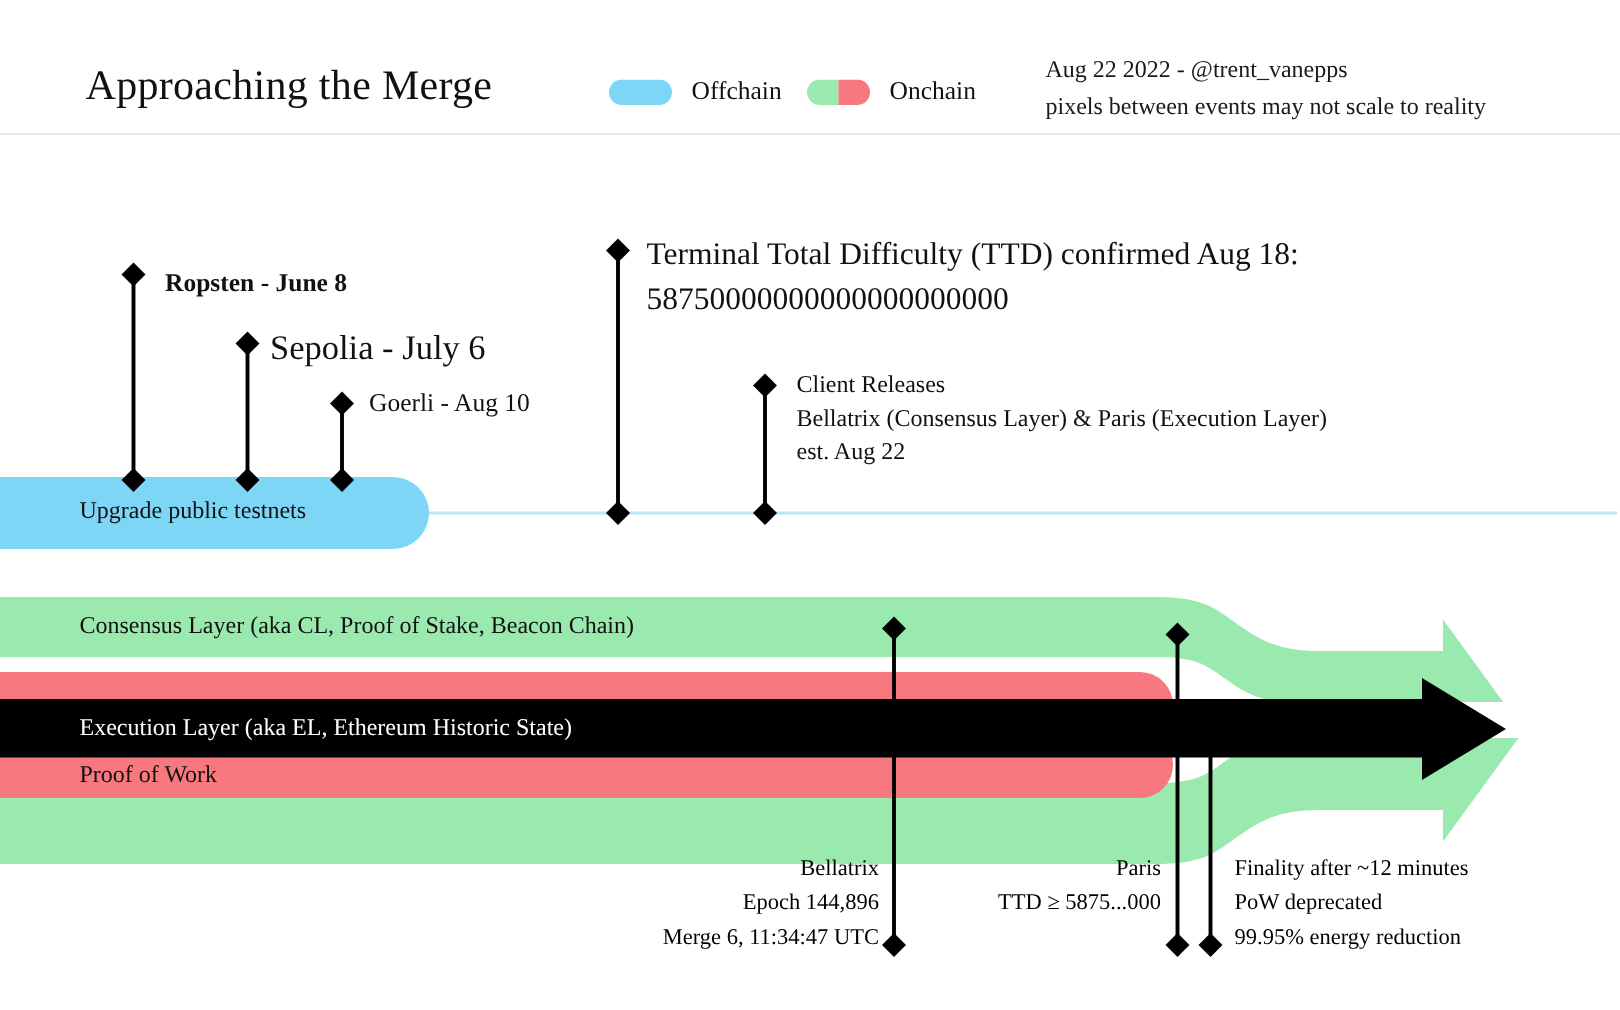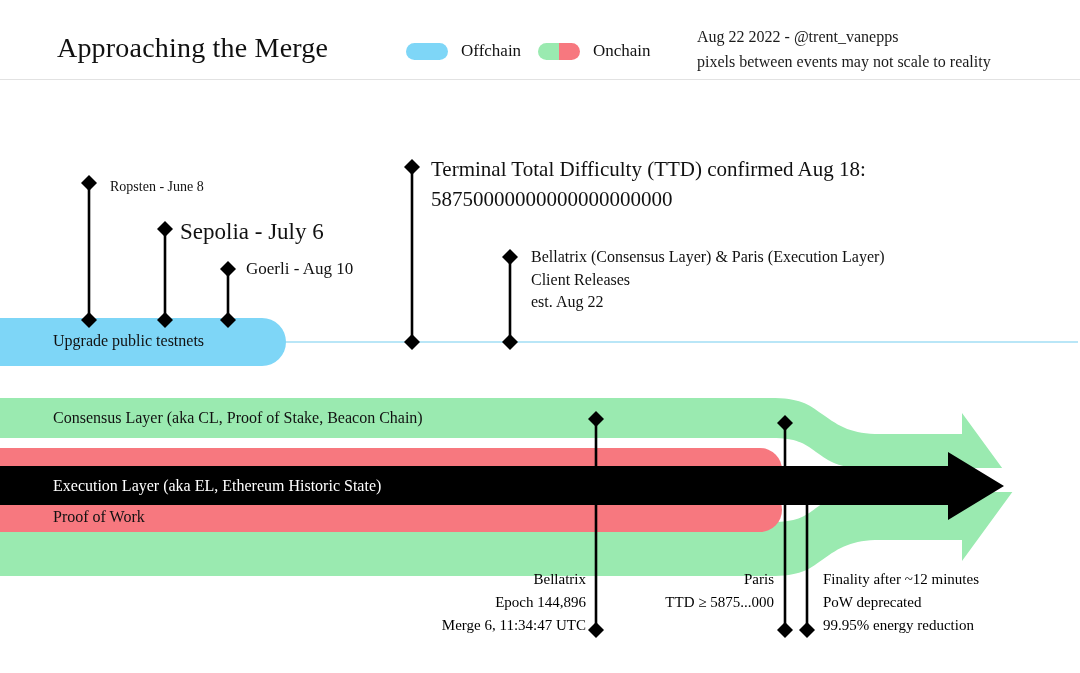--- a/index.html
+++ b/index.html
@@ -6,21 +6,21 @@
   body{
     width:1080px;height:673px;
     background:#ffffff;
     font-family:"Liberation Serif","DejaVu Serif",serif;
     overflow:hidden;
     position:relative;
   }
   #stage{position:relative;width:1080px;height:673px;}
 
   
-  .header{position:absolute;left:0;top:8px;width:1080px;height:53px;}
+  .header{position:absolute;left:0;top:18px;width:1080px;height:53px;}
   .header-rule{position:absolute;left:0;top:71px;width:1080px;height:1px;background:#e2e2e2;}
   .title{
     position:absolute;left:57px;top:24px;
     font-size:28px;color:#111111;letter-spacing:0.2px;white-space:nowrap;
   }
   .legend{position:absolute;top:33px;display:flex;align-items:center;}
   .legend-offchain{left:406px;justify-content:space-between;}
   .legend-onchain{left:538px;}
   .swatch{width:42px;height:17px;border-radius:9px;overflow:hidden;display:flex;}
   .swatch-solid{width:100%;height:100%;}
@@ -30,21 +30,21 @@
   .meta div{white-space:nowrap;}
 
   
   #diagram{position:absolute;left:0;top:0;width:1080px;height:673px;}
 
   
   .lbl{position:absolute;white-space:nowrap;}
   .lbl-dark{color:#111111;}
   .lbl-white{color:#ffffff;}
 
-  .ev-ropsten{left:110px;top:179px;font-size:14px;}
+  .ev-ropsten{left:110px;top:179px;font-size:17px;font-weight:bold;}
   .ev-sepolia{left:180px;top:219px;font-size:23px;}
   .ev-goerli{left:246px;top:259px;font-size:17px;}
 
   .ann-ttd{left:431px;top:155px;font-size:21px;line-height:1.42;}
   .ann-client{left:531px;top:246px;font-size:16px;line-height:1.42;}
 
   .bar-label{font-size:16px;}
   .bl-testnets{left:53px;top:332px;}
   .bl-consensus{left:53px;top:409px;}
   .bl-execution{left:53px;top:477px;}
@@ -173,22 +173,22 @@
   <div class="lbl lbl-dark ev-ropsten">Ropsten - June 8</div>
   <div class="lbl lbl-dark ev-sepolia">Sepolia - July 6</div>
   <div class="lbl lbl-dark ev-goerli">Goerli - Aug 10</div>
 
   <div class="lbl lbl-dark ann-ttd">
     <div>Terminal Total Difficulty (TTD) confirmed Aug 18:</div>
     <div>58750000000000000000000</div>
   </div>
 
   <div class="lbl lbl-dark ann-client">
+    <div>Client Releases</div>
     <div>Bellatrix (Consensus Layer) &amp; Paris (Execution Layer)</div>
-    <div>Client Releases</div>
     <div>est. Aug 22</div>
   </div>
 
   <div class="lbl lbl-dark bar-label bl-testnets">Upgrade public testnets</div>
   <div class="lbl lbl-dark bar-label bl-consensus">Consensus Layer (aka CL, Proof of Stake, Beacon Chain)</div>
   <div class="lbl lbl-white bar-label bl-execution">Execution Layer (aka EL, Ethereum Historic State)</div>
   <div class="lbl lbl-dark bar-label bl-pow">Proof of Work</div>
 
   <div class="blk blk-right blk-bellatrix">
     <div>Bellatrix</div>

